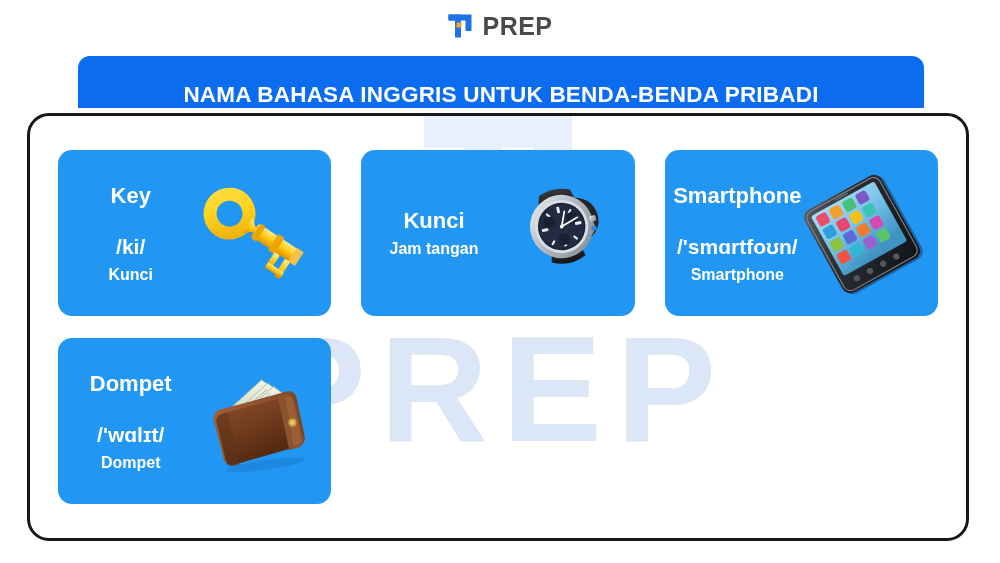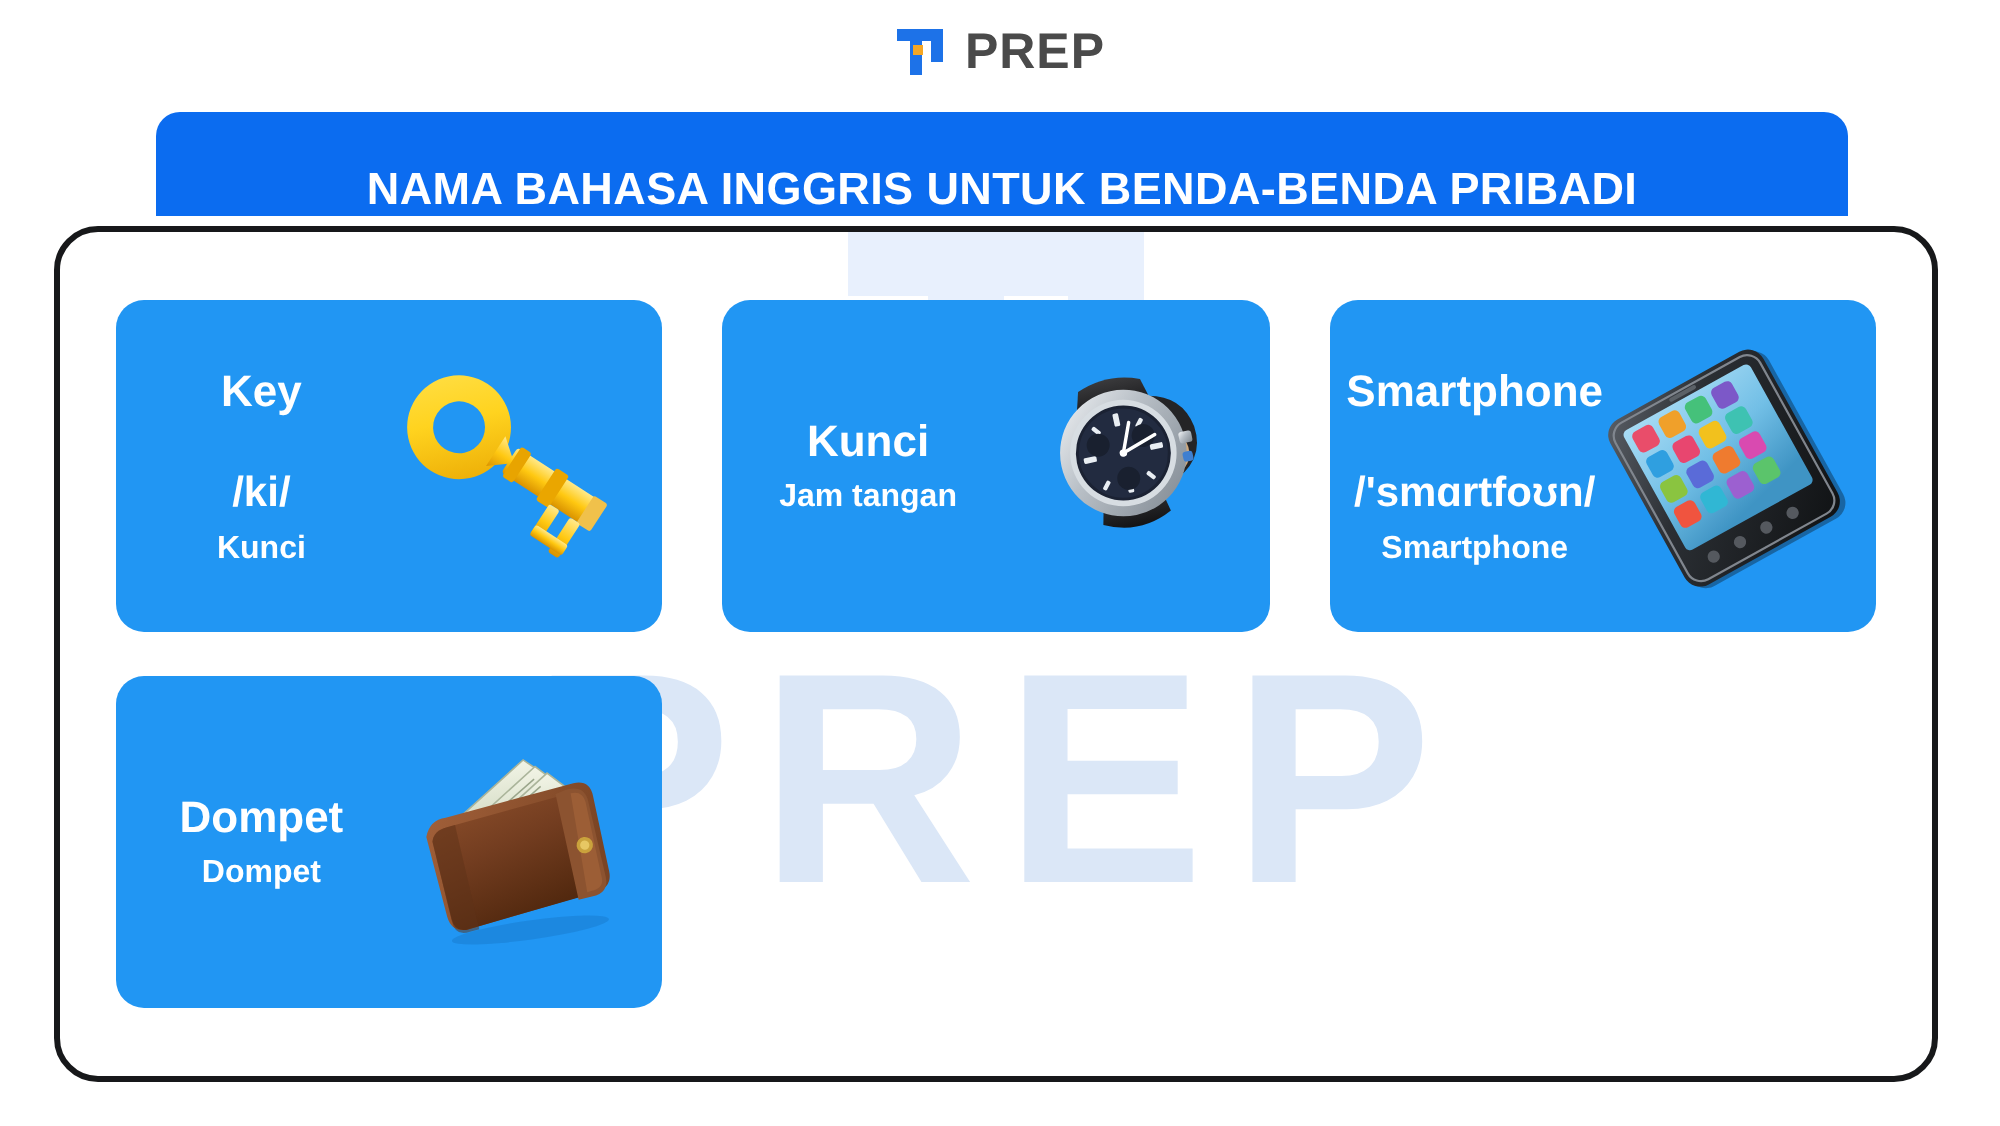--- a/index.html
+++ b/index.html
@@ -260,20 +260,21 @@
           </g>
           <rect x="84" y="10" width="22" height="3" rx="1.5" fill="#5b6167"></rect>
         </g>
       </svg>
     </div>
   </div>
 
   <div class="card">
     <div class="card-text">
       <div class="word">Dompet</div>
+      <div class="ipa">/'wɑlɪt/</div>
       <div class="mean">Dompet</div>
     </div>
     <div class="card-art">
       <svg width="200" height="150" viewBox="0 0 200 150">
         <defs>
           <linearGradient id="leather" x1="0" y1="0" x2="0.4" y2="1">
             <stop offset="0%" stop-color="#8a4d2a"></stop>
             <stop offset="45%" stop-color="#733d20"></stop>
             <stop offset="100%" stop-color="#53290f"></stop>
           </linearGradient>

